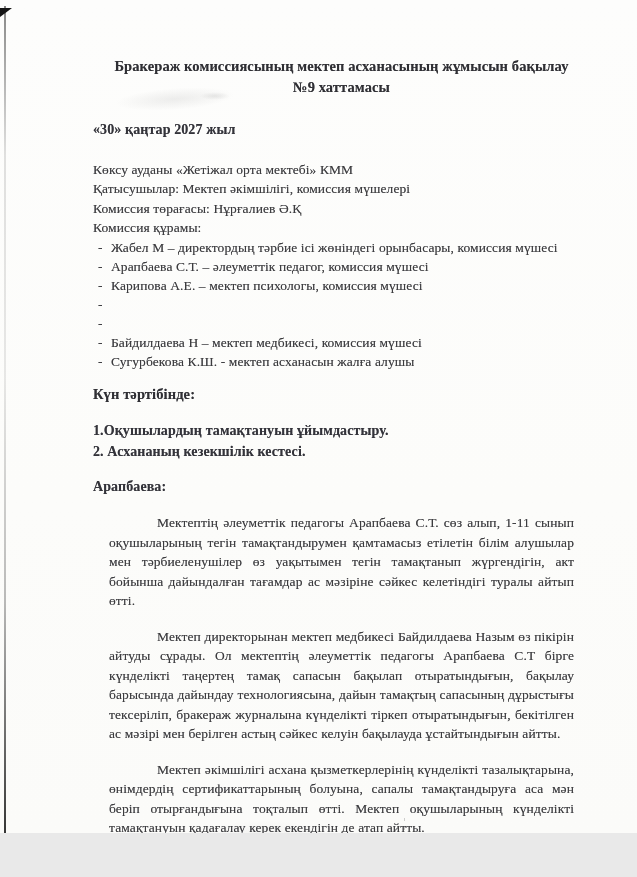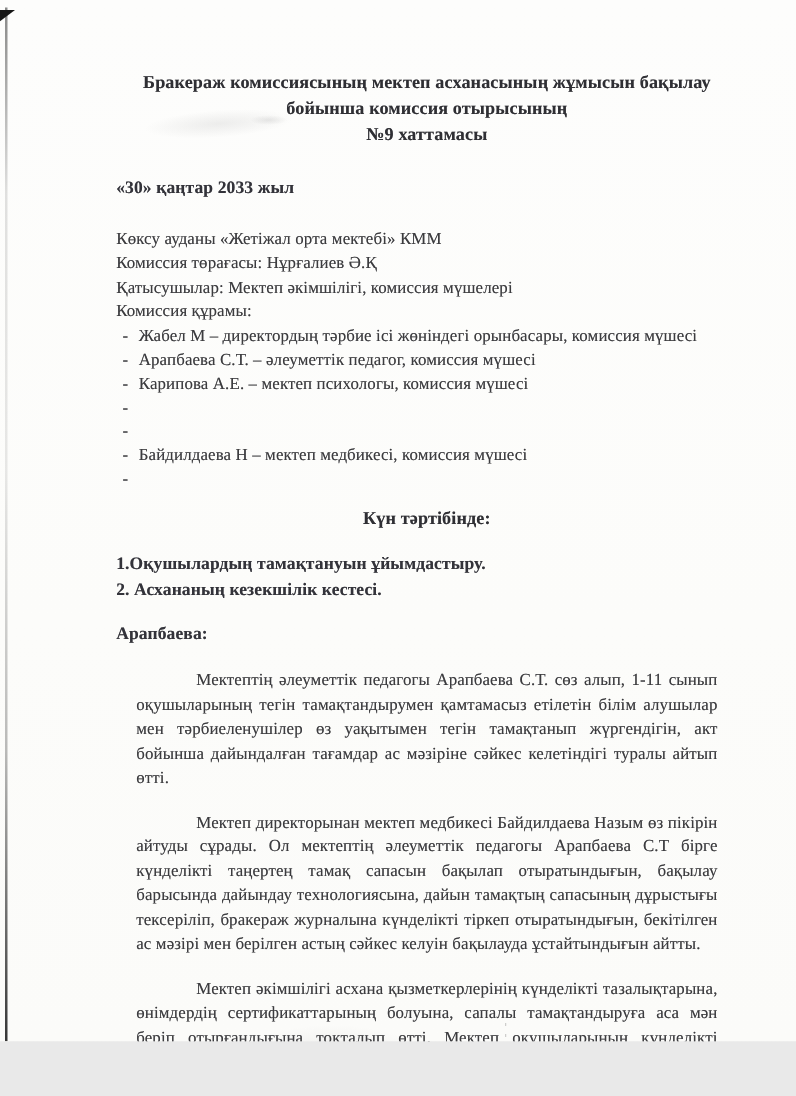--- a/index.html
+++ b/index.html
@@ -67,21 +67,21 @@
   .meta{margin:0;}
   .meta p{margin:0;line-height:19.5px;}
   .members{
     list-style:none;margin:0;padding:0;
   }
   .members li{
     display:flex;line-height:19px;
   }
   .members .dash{width:18px;flex:0 0 18px;padding-left:5px;box-sizing:border-box;}
   .agenda-heading{
-    margin:14px 0 16px 0;text-align:center;
+    margin:14px 0 16px 0;
     font-size:14.5px;font-weight:bold;color:#2f2f34;
   }
   .agenda-item{
     margin:0;font-weight:bold;font-size:14px;line-height:21px;color:#33333a;
   }
   .heard-heading{
     margin:15px 0 0 0;font-size:14px;font-weight:bold;color:#33333a;line-height:20px;
   }
   .para{
     margin:16px;text-align:justify;text-indent:48px;line-height:19.5px;
@@ -95,30 +95,29 @@
   <div class="corner-mark"></div>
   <div class="smudge-top"></div>
   <div class="smudge-top2"></div>
   <div class="smudge-bottom"></div>
   <div class="dash-artifact"></div>
 
   <div class="content">
 
     <h1 class="title">
       <span>Бракераж комиссиясының мектеп асханасының жұмысын бақылау</span>
-      <span>бойынша комиссия отырысының</span>
       <span>№9 хаттамасы</span>
     </h1>
 
-    <p class="date">«30» қаңтар  2033 жыл</p>
+    <p class="date">«30» қаңтар  2027 жыл</p>
 
     <div class="meta">
       <p>Көксу ауданы «Жетіжал орта мектебі» КММ</p>
+      <p>Қатысушылар: Мектеп әкімшілігі, комиссия мүшелері</p>
       <p>Комиссия төрағасы: Нұрғалиев Ә.Қ</p>
-      <p>Қатысушылар: Мектеп әкімшілігі, комиссия мүшелері</p>
       <p>Комиссия құрамы:</p>
     </div>
 
     <ul class="members">
       <li>
         <span class="dash">-</span>
         <span>Жабел М – директордың тәрбие ісі жөніндегі орынбасары, комиссия мүшесі</span>
       </li>
       <li>
         <span class="dash">-</span>
@@ -133,20 +132,21 @@
       </li>
       <li>
         <span class="dash">-</span>
       </li>
       <li>
         <span class="dash">-</span>
         <span>Байдилдаева Н – мектеп медбикесі, комиссия мүшесі</span>
       </li>
       <li>
         <span class="dash">-</span>
+        <span>Сугурбекова К.Ш. - мектеп асханасын жалға алушы</span>
       </li>
     </ul>
 
     <h2 class="agenda-heading">Күн тәртібінде:</h2>
 
     <p class="agenda-item">1.Оқушылардың тамақтануын ұйымдастыру.</p>
     <p class="agenda-item">2. Асхананың кезекшілік кестесі.</p>
 
     <h3 class="heard-heading">Арапбаева:</h3>
 

